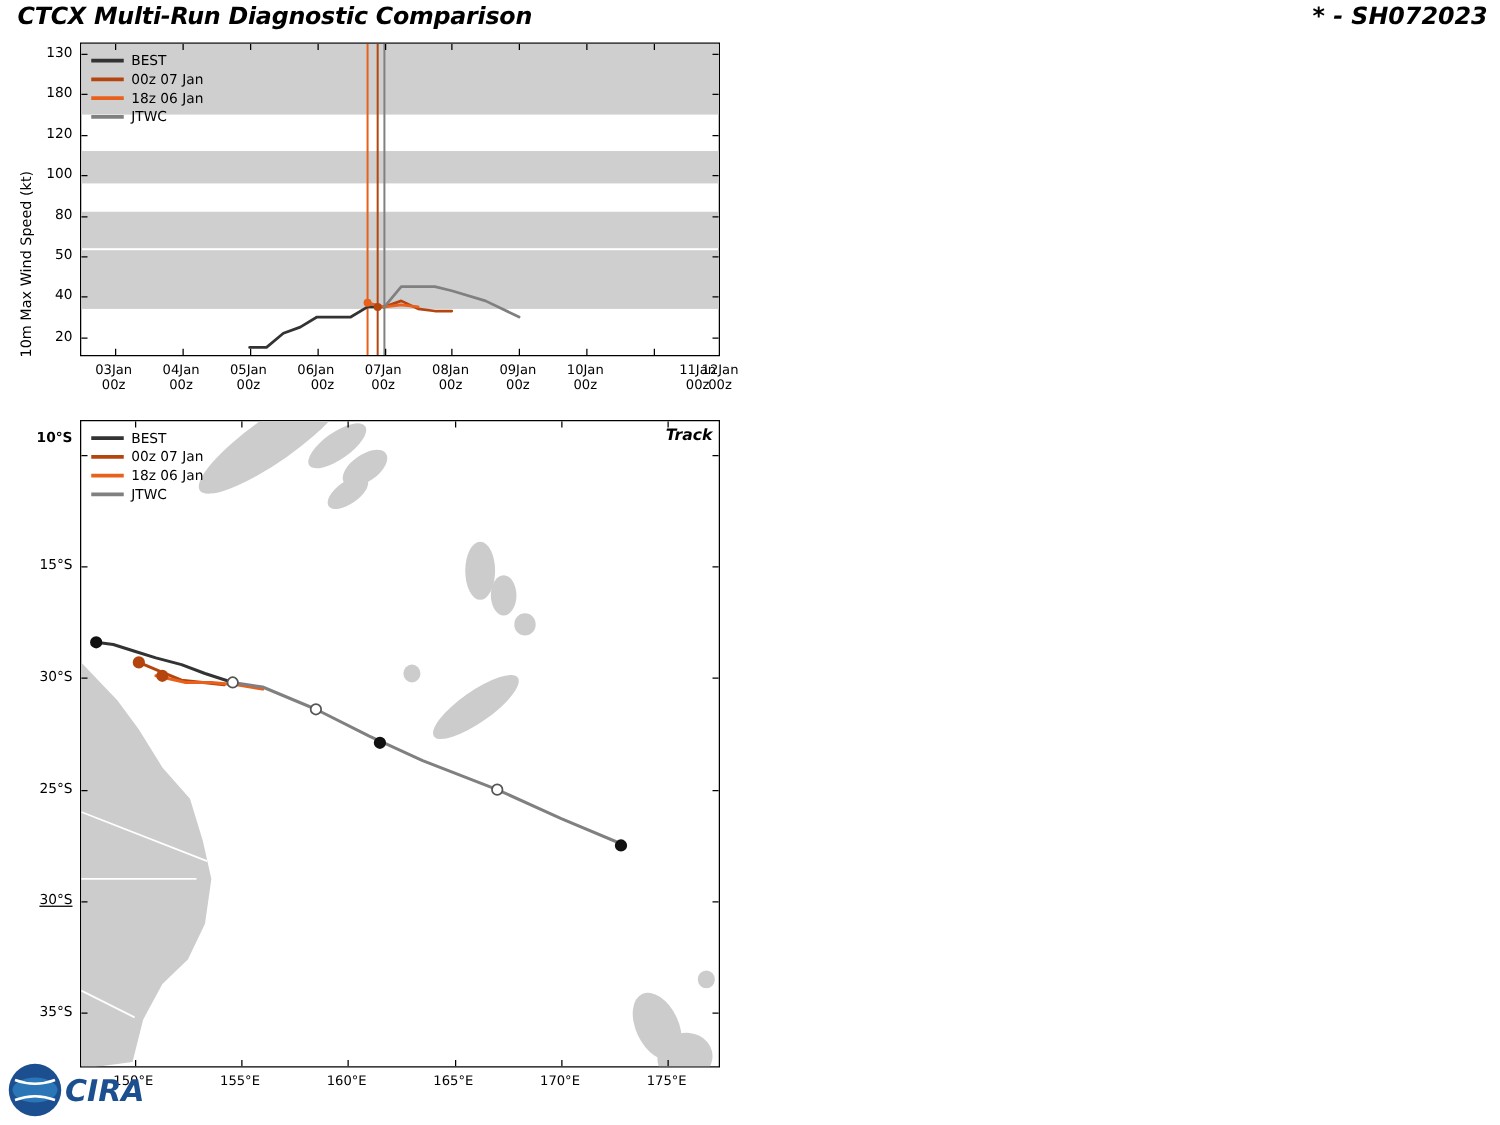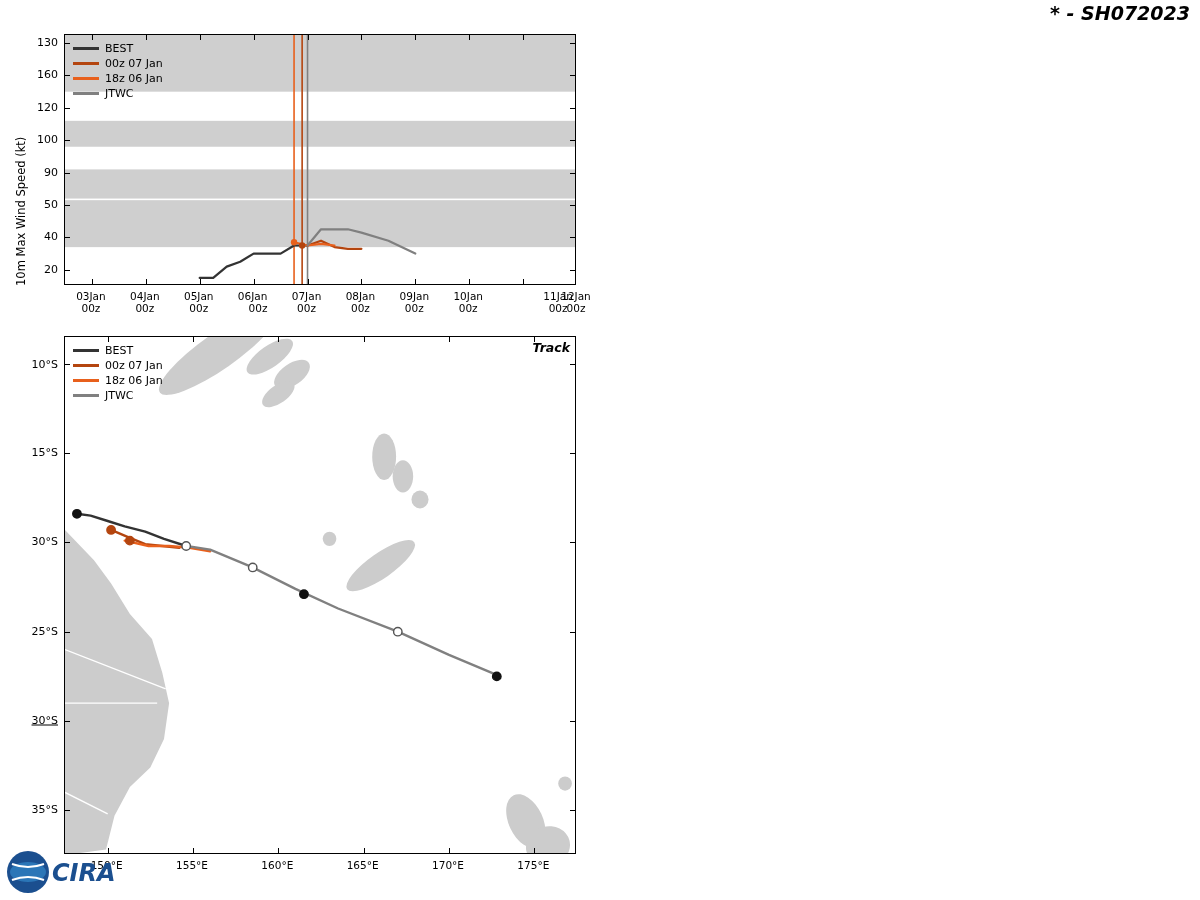--- a/index.html
+++ b/index.html
@@ -59,20 +59,21 @@
   svg{position:absolute;left:0;top:0;overflow:visible;}
 
   
   .logo{position:absolute;left:6px;bottom:4px;width:120px;height:48px;}
 </style>
 </head>
 <body>
 
 <div class="page">
 
+  <div class="hdr-title">CTCX Multi-Run Diagnostic Comparison</div>
   <div class="hdr-right">* - SH072023</div>
 
   <div class="panel" style="left:0;top:28px;width:600px;height:300px;">
     <div class="ylabel" style="left:14px;top:258px;font-size:11.5px;">10m Max Wind Speed (kt)</div>
     <div class="plot" id="plot-intensity" style="left:64px;top:6px;width:512px;height:251px;">
       <div class="panel-title">Intensity</div>
       <svg id="svg-intensity" width="512" height="251">
           <rect x="0" y="165.1741935483871" width="512" height="46.96129032258062" fill="#cfcfcf"></rect>
           <rect x="0" y="134.40645161290323" width="512" height="29.1483870967742" fill="#cfcfcf"></rect>
           <rect x="0" y="85.82580645161289" width="512" height="25.909677419354864" fill="#cfcfcf"></rect>
@@ -137,24 +138,24 @@
         <div class="tickmark" style="left: 350.316px; width: 1px; height: 5px; bottom: auto; top: 0px;"></div>
         <div class="tickmark" style="left: 404.211px; width: 1px; height: 5px; bottom: 0px;"></div>
         <div class="tickmark" style="left: 404.211px; width: 1px; height: 5px; bottom: auto; top: 0px;"></div>
         <div class="tickmark" style="left: 458.105px; width: 1px; height: 5px; bottom: 0px;"></div>
         <div class="tickmark" style="left: 458.105px; width: 1px; height: 5px; bottom: auto; top: 0px;"></div>
       </div>
     <div class="yticks-host" id="yt-intensity">
         <div class="ytick" style="top: 240.806px; left: 22px; width: 36px;">20</div>
         <div class="ytick" style="top: 208.419px; left: 22px; width: 36px;">40</div>
         <div class="ytick" style="top: 176.032px; left: 22px; width: 36px;">50</div>
-        <div class="ytick" style="top: 143.645px; left: 22px; width: 36px;">90</div>
+        <div class="ytick" style="top: 143.645px; left: 22px; width: 36px;">80</div>
         <div class="ytick" style="top: 111.258px; left: 22px; width: 36px;">100</div>
         <div class="ytick" style="top: 78.871px; left: 22px; width: 36px;">120</div>
-        <div class="ytick" style="top: 46.4839px; left: 22px; width: 36px;">160</div>
+        <div class="ytick" style="top: 46.4839px; left: 22px; width: 36px;">180</div>
         <div class="ytick" style="top: 14.0968px; left: 22px; width: 36px;">130</div>
       </div>
     <div class="xticks-host" id="xt-intensity">
         <div class="xtick" style="left: 90.9474px; top: 262px;">03Jan<br>00z</div>
         <div class="xtick" style="left: 144.842px; top: 262px;">04Jan<br>00z</div>
         <div class="xtick" style="left: 198.737px; top: 262px;">05Jan<br>00z</div>
         <div class="xtick" style="left: 252.632px; top: 262px; text-align: right;">06Jan<br>00z</div>
         <div class="xtick" style="left: 306.526px; top: 262px;">07Jan<br>00z</div>
         <div class="xtick" style="left: 360.421px; top: 262px;">08Jan<br>00z</div>
         <div class="xtick" style="left: 414.316px; top: 262px;">09Jan<br>00z</div>
@@ -234,21 +235,21 @@
         <div class="tickmark" style="left: 213.333px; width: 1px; height: 5px; bottom: 0px;"></div>
         <div class="tickmark" style="left: 213.333px; width: 1px; height: 5px; bottom: auto; top: 0px;"></div>
         <div class="tickmark" style="left: 298.667px; width: 1px; height: 5px; bottom: 0px;"></div>
         <div class="tickmark" style="left: 298.667px; width: 1px; height: 5px; bottom: auto; top: 0px;"></div>
         <div class="tickmark" style="left: 384px; width: 1px; height: 5px; bottom: 0px;"></div>
         <div class="tickmark" style="left: 384px; width: 1px; height: 5px; bottom: auto; top: 0px;"></div>
         <div class="tickmark" style="left: 469.333px; width: 1px; height: 5px; bottom: 0px;"></div>
         <div class="tickmark" style="left: 469.333px; width: 1px; height: 5px; bottom: auto; top: 0px;"></div>
       </div>
     <div id="yt-track">
-        <div class="ytick" style="top: 34px; left: 10px; width: 48px;">10°S</div>
+        <div class="ytick" style="top: 20px; left: 10px; width: 48px; font-weight: bold;">10°S</div>
         <div class="ytick" style="top: 122.103px; left: 10px; width: 48px;">15°S</div>
         <div class="ytick" style="top: 211.414px; left: 10px; width: 48px;">30°S</div>
         <div class="ytick" style="top: 300.724px; left: 10px; width: 48px;">25°S</div>
         <div class="ytick" style="top: 390.034px; left: 10px; width: 48px; text-decoration: underline;">30°S</div>
         <div class="ytick" style="top: 479.345px; left: 10px; width: 48px;">35°S</div>
       </div>
     <div id="xt-track">
         <div class="xtick" style="left: 106.667px; top: 529px;">150°E</div>
         <div class="xtick" style="left: 192px; top: 529px;">155°E</div>
         <div class="xtick" style="left: 277.333px; top: 529px;">160°E</div>

